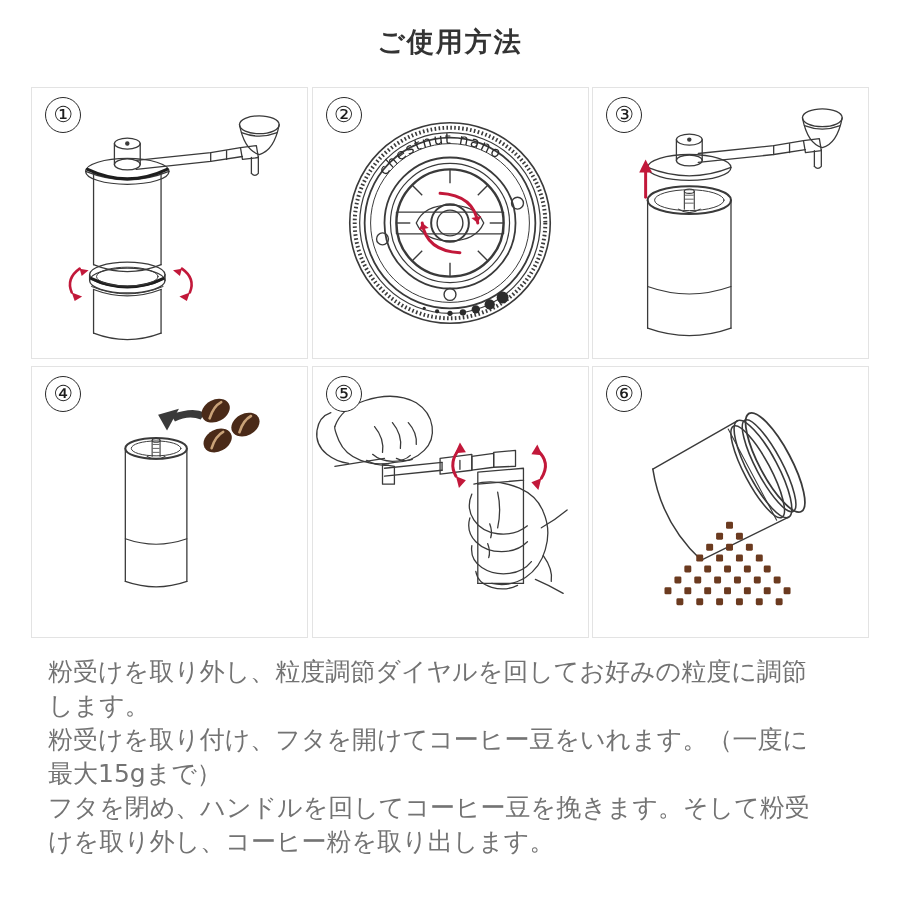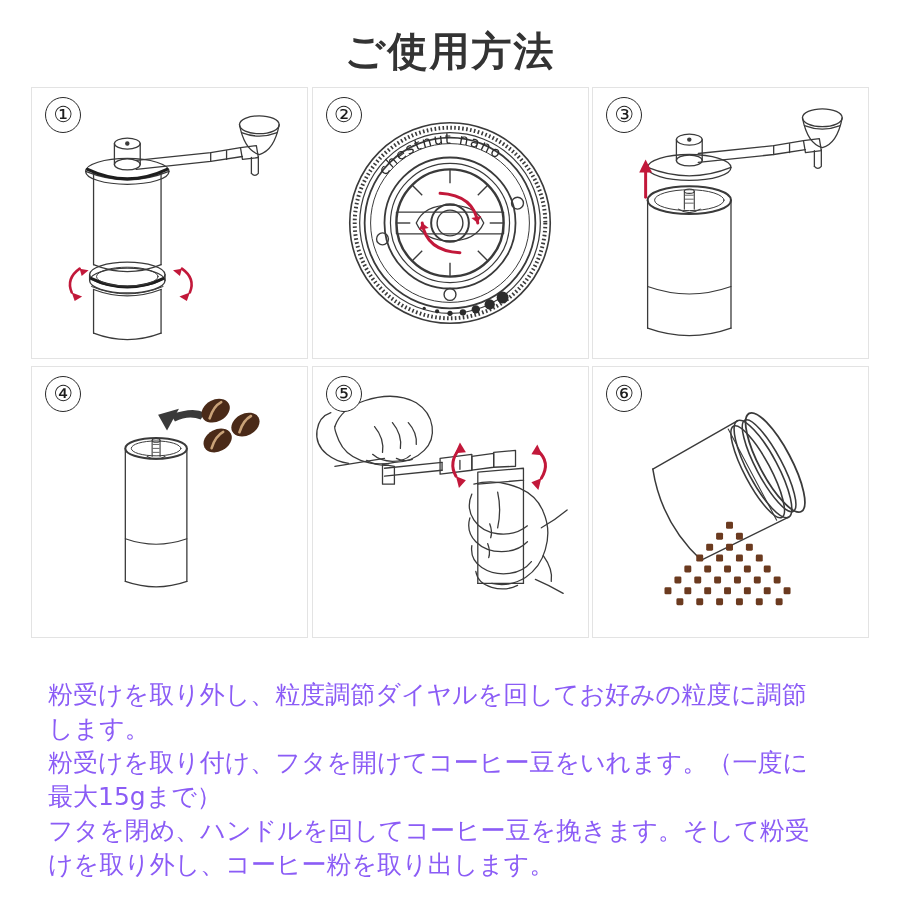--- a/index.html
+++ b/index.html
@@ -22,21 +22,21 @@
     box-sizing: border-box;
   }
 
   
   .title {
     position: absolute;
     top: 24px;
     left: 0;
     width: 900px;
     text-align: center;
-    font-size: 40px;
+    font-size: 27px;
     font-weight: bold;
     letter-spacing: 2px;
     color: #333333;
     font-family: "DejaVu Sans", "Liberation Sans", sans-serif;
   }
 
   
   .grid {
     position: absolute;
     left: 31px;
@@ -78,25 +78,25 @@
   .art {
     position: absolute;
     inset: 0;
   }
   .art svg { display: block; width: 100%; height: 100%; }
 
   
   .body-text {
     position: absolute;
     left: 48px;
-    top: 678px;
+    top: 655px;
     width: 812px;
     font-size: 25px;
     line-height: 34px;
-    color: #8b5cf6;
+    color: #737373;
     font-family: "DejaVu Sans", "Liberation Sans", sans-serif;
     white-space: pre-wrap;
     letter-spacing: 0px;
   }
 </style>
 </head>
 <body>
 
 <div class="page">
 

